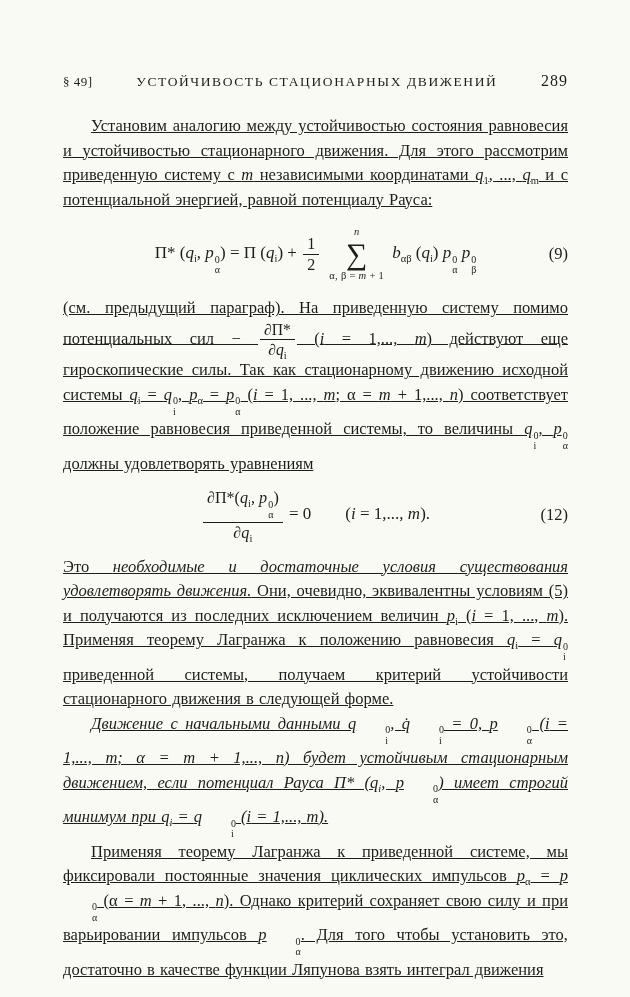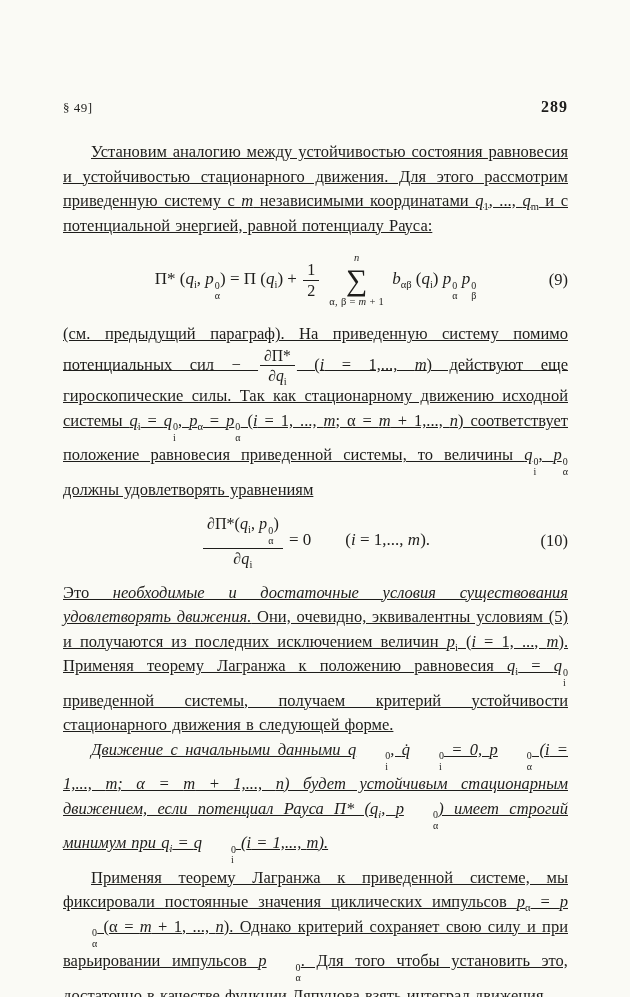--- a/index.html
+++ b/index.html
@@ -31,23 +31,22 @@
     font-size: 13px;
     letter-spacing: 0.5px;
   }
   .running-title {
     font-size: 13.5px;
     letter-spacing: 1.6px;
     font-weight: normal;
   }
   .page-number {
     font-size: 16px;
-    font-weight: bold;
+    font-weight: normal;
     letter-spacing: 1px;
-    margin-top: 26px;
   }
   
   .para {
     font-size: 16.5px;
     line-height: 24.5px;
     text-align: justify;
     margin: 0;
     word-spacing: 0.06em;
     text-decoration: underline;
   }
@@ -113,20 +112,21 @@
   }
   .bigsum .sigma { font-size: 30px; line-height: 1; }
   .bigsum .lim { font-size: 10.5px; line-height: 1.35; letter-spacing: 0.3px; }
 </style>
 </head>
 <body>
 
 <div class="page">
   <div class="pagehead">
     <span class="section-mark">§ 49]</span>
+    <span class="running-title">УСТОЙЧИВОСТЬ СТАЦИОНАРНЫХ ДВИЖЕНИЙ</span>
     <span class="page-number">289</span>
   </div>
   <main>
       <p class="para indent">Установим аналогию между устойчивостью состояния равновесия и устойчивостью стационарного движения. Для этого рассмотрим приведенную систему с <i>m</i> независимыми координатами <i>q</i><sub>1</sub>, ..., <i>q</i><sub>m</sub> и с потенциальной энергией, равной потенциалу Рауса:</p>
       <div class="equation">
         <span class="eq-body">Π* (<i>q</i><sub>i</sub>, <i>p</i><span class="ss">
             <span>0</span>
             <span>α</span>
           </span>) = Π (<i>q</i><sub>i</sub>) + <span class="frac"><span class="num">1</span><span class="den">2</span></span><span class="bigsum">
             <span class="lim"><i>n</i></span>
@@ -152,21 +152,21 @@
           <span>i</span>
         </span>, <i>p</i><span class="ss">
           <span>0</span>
           <span>α</span>
         </span> должны удовлетворять уравнениям</p>
       <div class="equation">
         <span class="eq-body"><span class="frac"><span class="num">∂Π*(<i>q</i><sub>i</sub>, <i>p</i><span class="ss">
                 <span>0</span>
                 <span>α</span>
               </span>)</span><span class="den">∂<i>q</i><sub>i</sub></span></span> = 0  (<i>i</i> = 1,..., <i>m</i>).</span>
-        <span class="eq-num">(10)</span>
+        <span class="eq-num">(12)</span>
       </div>
       <p class="para">Это <i>необходимые и достаточные условия существования удовлетворять движения.</i> Они, очевидно, эквивалентны условиям (5) и получаются из последних исключением величин <i>p</i><sub>i</sub> (<i>i</i> = 1, ..., <i>m</i>). Применяя теорему Лагранжа к положению равновесия <i>q</i><sub>i</sub> = <i>q</i><span class="ss">
           <span>0</span>
           <span>i</span>
         </span> приведенной системы, получаем критерий устойчивости стационарного движения в следующей форме.</p>
       <p class="para indent italic">Движение с начальными данными <i>q</i><span class="ss">
           <span>0</span>
           <span>i</span>
         </span>, <i>q̇</i><span class="ss">
           <span>0</span>

